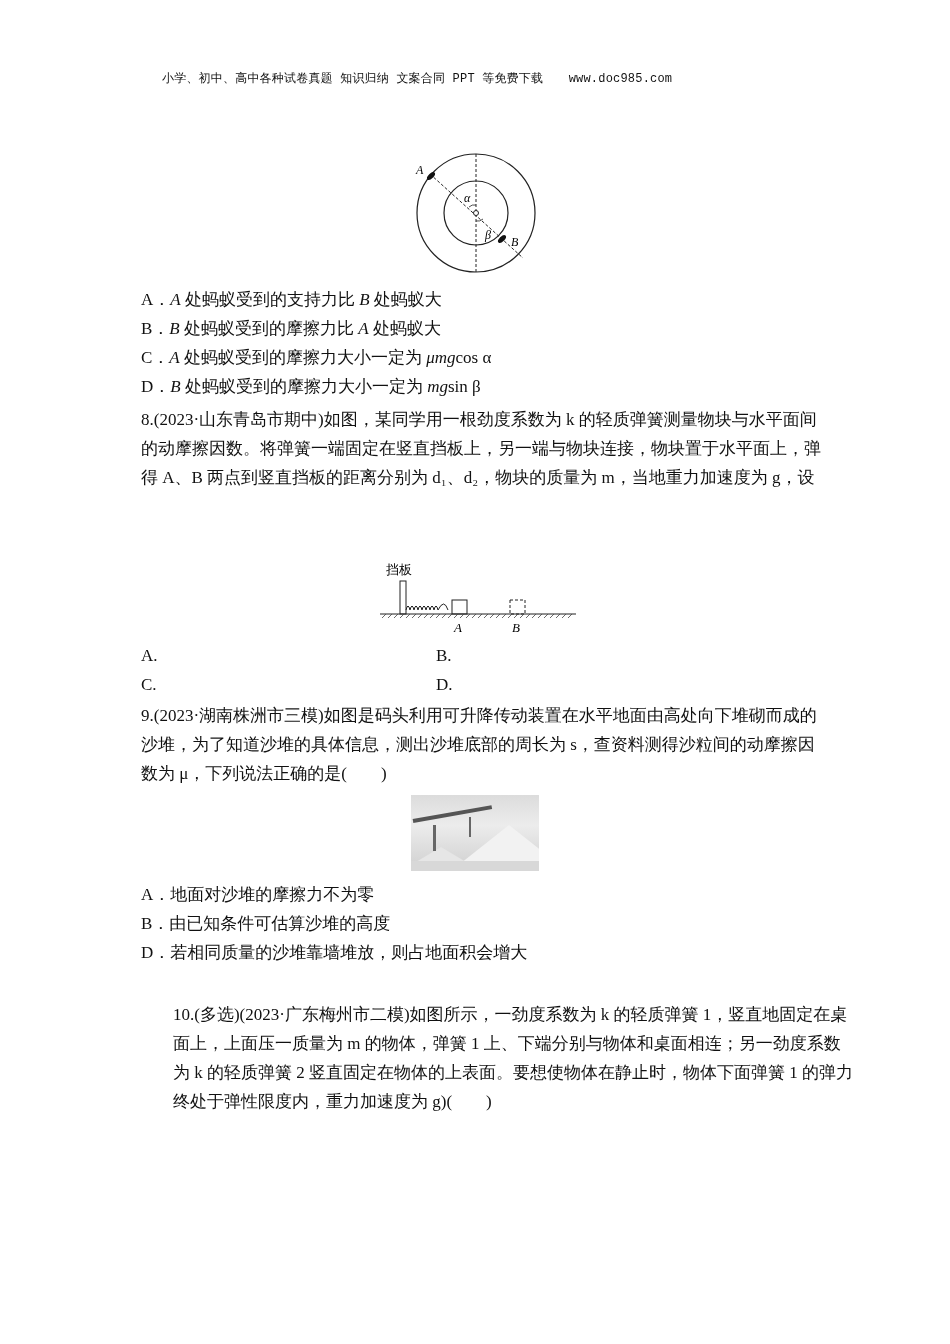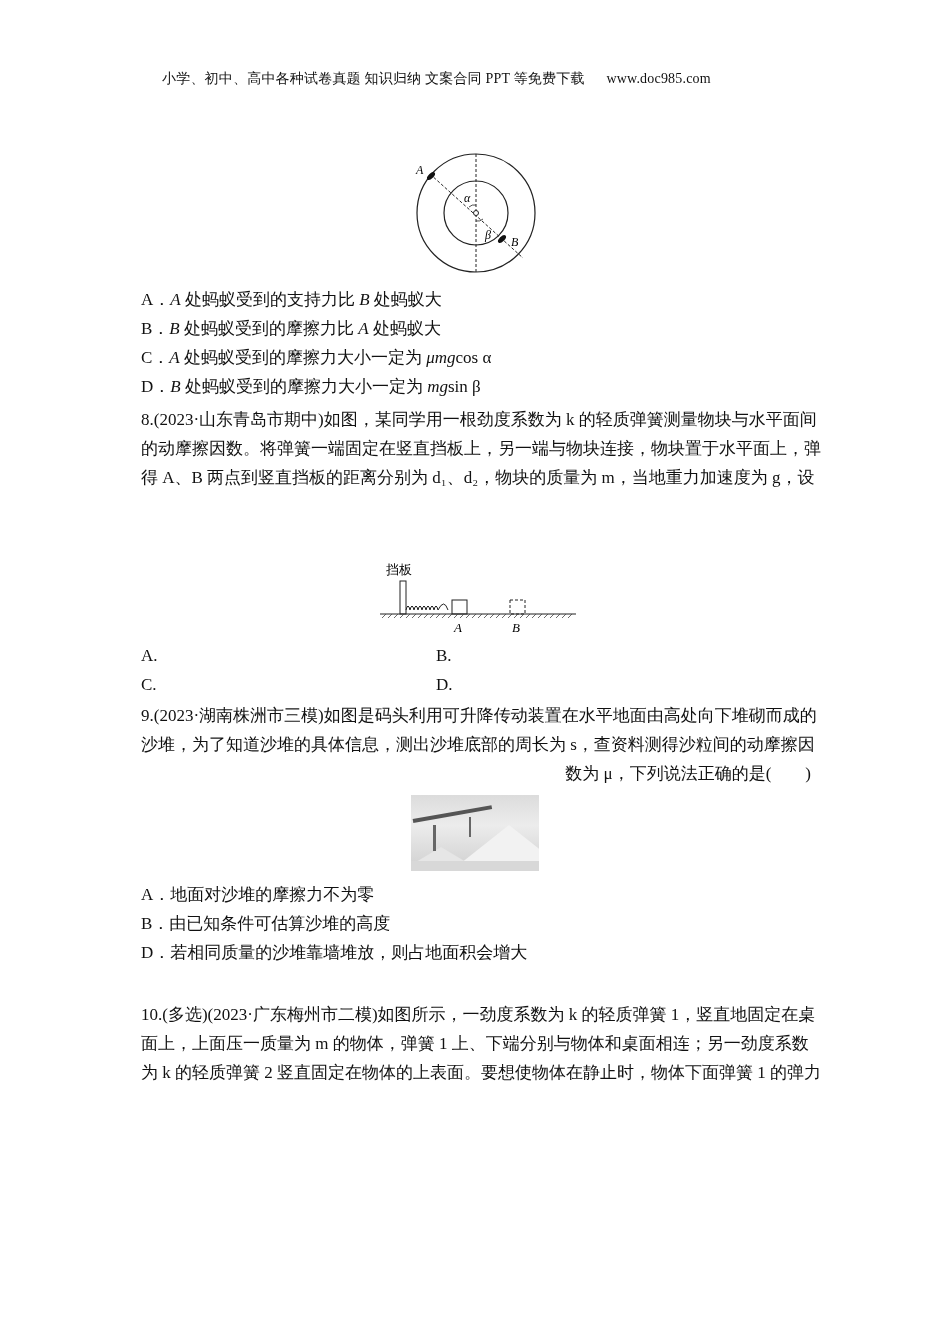--- a/index.html
+++ b/index.html
@@ -3,22 +3,22 @@
 <meta charset="utf-8">
 <style>
   html, body { margin: 0; padding: 0; background: #ffffff; }
   body {
     width: 950px; height: 1344px; position: relative; overflow: hidden;
     font-family: "DejaVu Serif", "Liberation Serif", serif;
     color: #111;
   }
   .header {
     position: absolute; top: 70px; left: 162px; width: 640px;
-    font-size: 14px; letter-spacing: 0.2px; white-space: nowrap;
-    font-family: Liberation Serif, serif;
+    font-size: 12px; letter-spacing: 0.2px; white-space: nowrap;
+    font-family: Liberation Mono, monospace;
   }
   .header .site { margin-left: 18px; }
   .content {
     position: absolute; left: 141px; width: 670px;
     font-size: 17px; line-height: 29px;
     font-family: "Liberation Serif", "DejaVu Serif", serif;
   }
   .line { white-space: nowrap; height: 29px; }
   .i { font-style: italic; }
   .fig { position: absolute; }
@@ -109,38 +109,39 @@
   <div class="opt-row">
     <span>A.</span>
     <span>B.</span>
   </div>
   <div class="opt-row">
     <span>C.</span>
     <span>D.</span>
   </div>
 </div>
 
-<div class="content" style="top:701px;text-align:right;">
+<div class="content" style="top:701px;">
   <div class="line">9.(2023·湖南株洲市三模)如图是码头利用可升降传动装置在水平地面由高处向下堆砌而成的</div>
   <div class="line">沙堆，为了知道沙堆的具体信息，测出沙堆底部的周长为 s，查资料测得沙粒间的动摩擦因</div>
   <div class="line">数为 μ，下列说法正确的是(　　)</div>
 </div>
 
 <div class="photo">
   <div class="pile2"></div>
   <div class="pile"></div>
   <div class="belt"></div>
   <div class="leg1"></div>
   <div class="leg2"></div>
   <div class="ground"></div>
 </div>
 
 <div class="content" style="top:880px;">
   <div class="line">A．地面对沙堆的摩擦力不为零</div>
   <div class="line">B．由已知条件可估算沙堆的高度</div>
   <div class="line">D．若相同质量的沙堆靠墙堆放，则占地面积会增大</div>
 </div>
 
-<div class="content" style="top:1000px;">
+<div class="content" style="top:1000px;margin-left:32px;">
   <div class="line">10.(多选)(2023·广东梅州市二模)如图所示，一劲度系数为 k 的轻质弹簧 1，竖直地固定在桌</div>
   <div class="line">面上，上面压一质量为 m 的物体，弹簧 1 上、下端分别与物体和桌面相连；另一劲度系数</div>
   <div class="line">为 k 的轻质弹簧 2 竖直固定在物体的上表面。要想使物体在静止时，物体下面弹簧 1 的弹力</div>
+  <div class="line">终处于弹性限度内，重力加速度为 g)(　　)</div>
 </div>
 
 </body></html>

